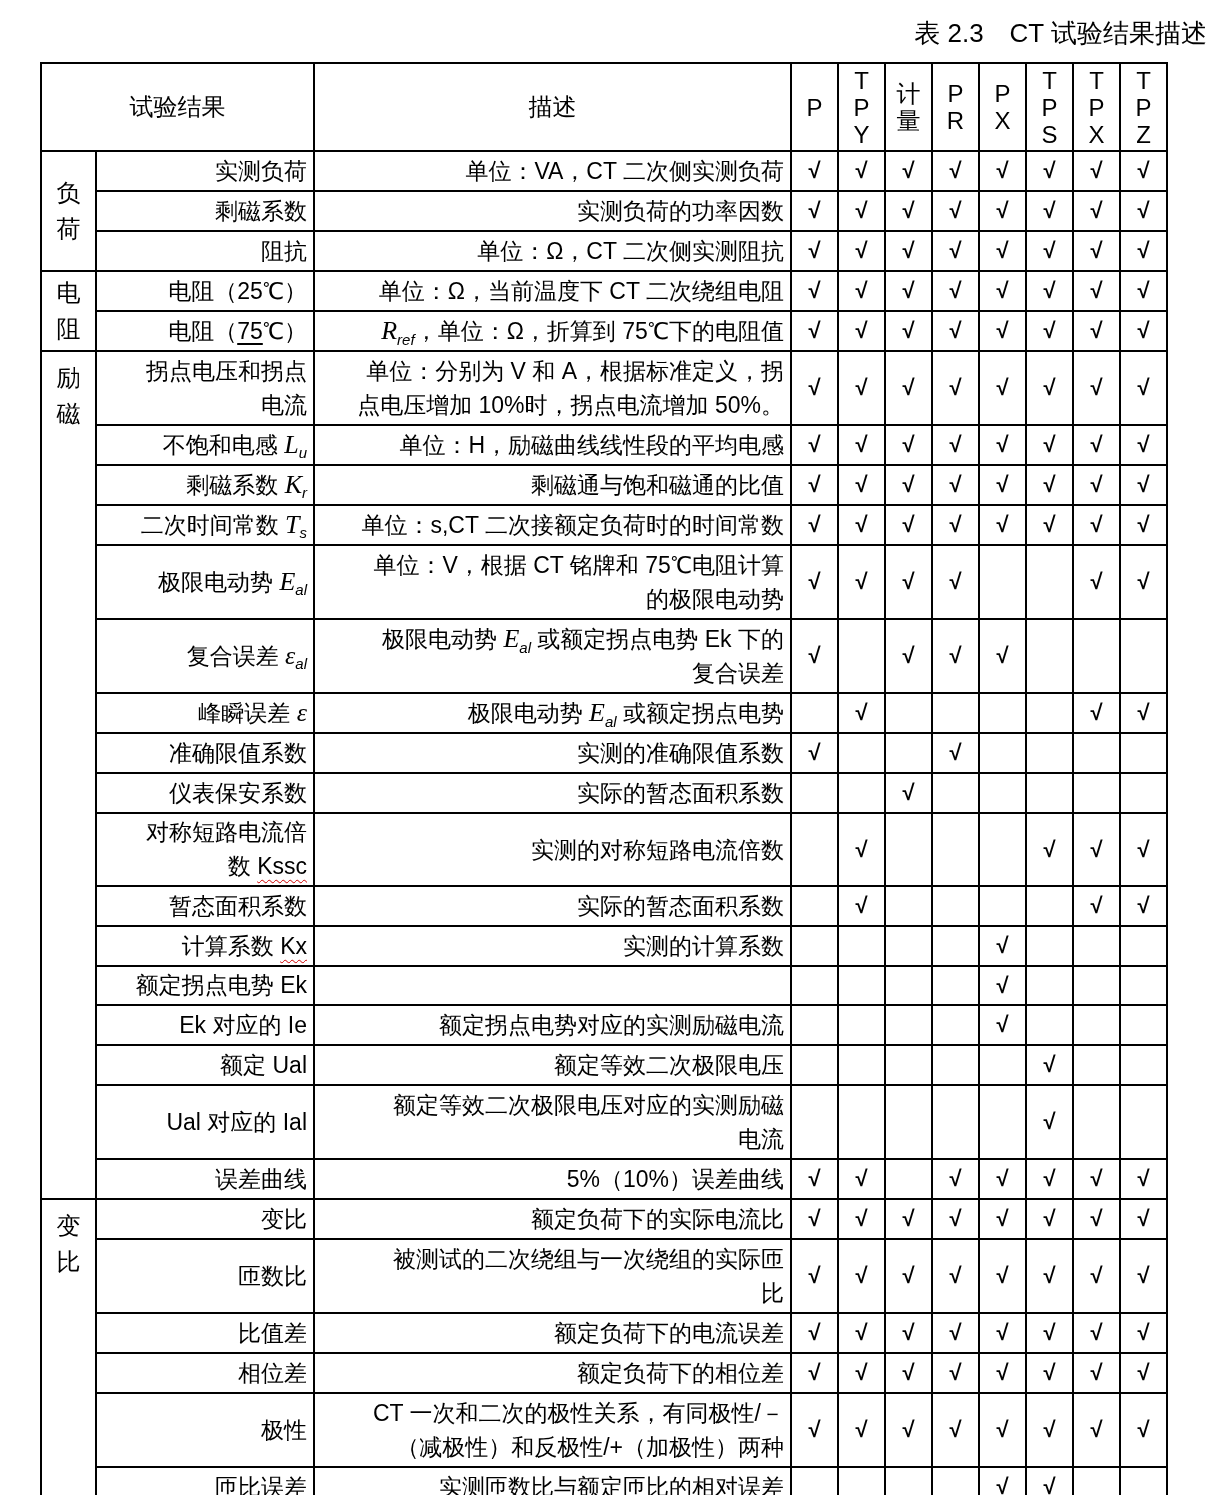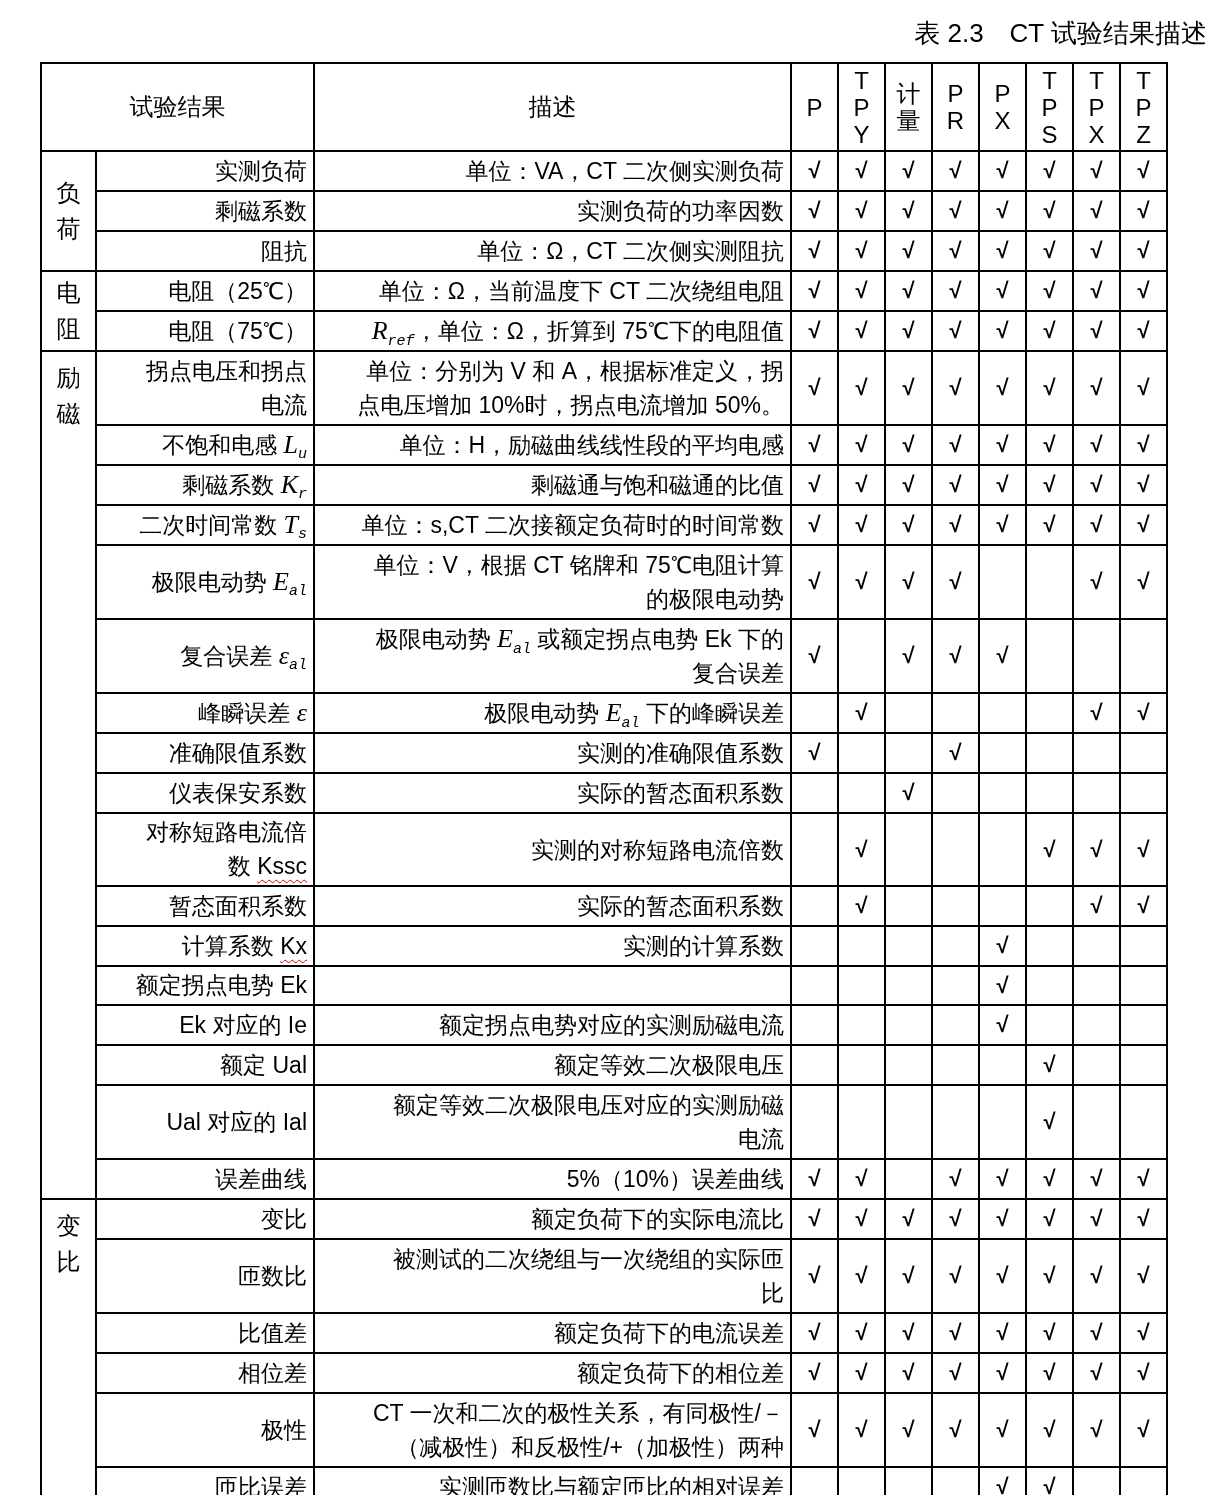--- a/index.html
+++ b/index.html
@@ -74,27 +74,28 @@
     font-size: 22px;
     font-weight: 600;
     padding: 0;
   }
   .mvar {
     font-family: "Liberation Serif", serif;
     font-style: italic;
     font-size: 26px;
   }
   sub.msub {
-    font-family: Liberation Mono, monospace;
+    font-family: Liberation Sans, sans-serif;
     font-style: italic;
     font-size: 15px;
     line-height: 0;
     margin-top: 8px;
   }
   .u-solid {
+    text-decoration: underline;
     text-decoration-thickness: 2px;
     text-underline-offset: 4px;
   }
   .u-wavy {
     text-decoration: underline wavy #cc0000;
     text-decoration-thickness: 1px;
     text-underline-offset: 5px;
   }
 </style>
 </head>
@@ -297,21 +298,21 @@
           <td class="check-cell"></td>
           <td class="check-cell"><span>√</span></td>
           <td class="check-cell"><span>√</span></td>
           <td class="check-cell"><span>√</span></td>
           <td class="check-cell"></td>
           <td class="check-cell"></td>
           <td class="check-cell"></td>
         </tr>
         <tr>
           <td class="label-cell"><span>峰瞬误差 </span><span class="mvar">ε</span></td>
-          <td class="desc-cell"><span>极限电动势 </span><span class="mvar">E</span><sub class="msub">al</sub><span> 下的峰瞬误差</span></td>
+          <td class="desc-cell"><span>极限电动势 </span><span class="mvar">E</span><sub class="msub">al</sub><span> 或额定拐点电势</span></td>
           <td class="check-cell"></td>
           <td class="check-cell"><span>√</span></td>
           <td class="check-cell"></td>
           <td class="check-cell"></td>
           <td class="check-cell"></td>
           <td class="check-cell"></td>
           <td class="check-cell"><span>√</span></td>
           <td class="check-cell"><span>√</span></td>
         </tr>
         <tr>

